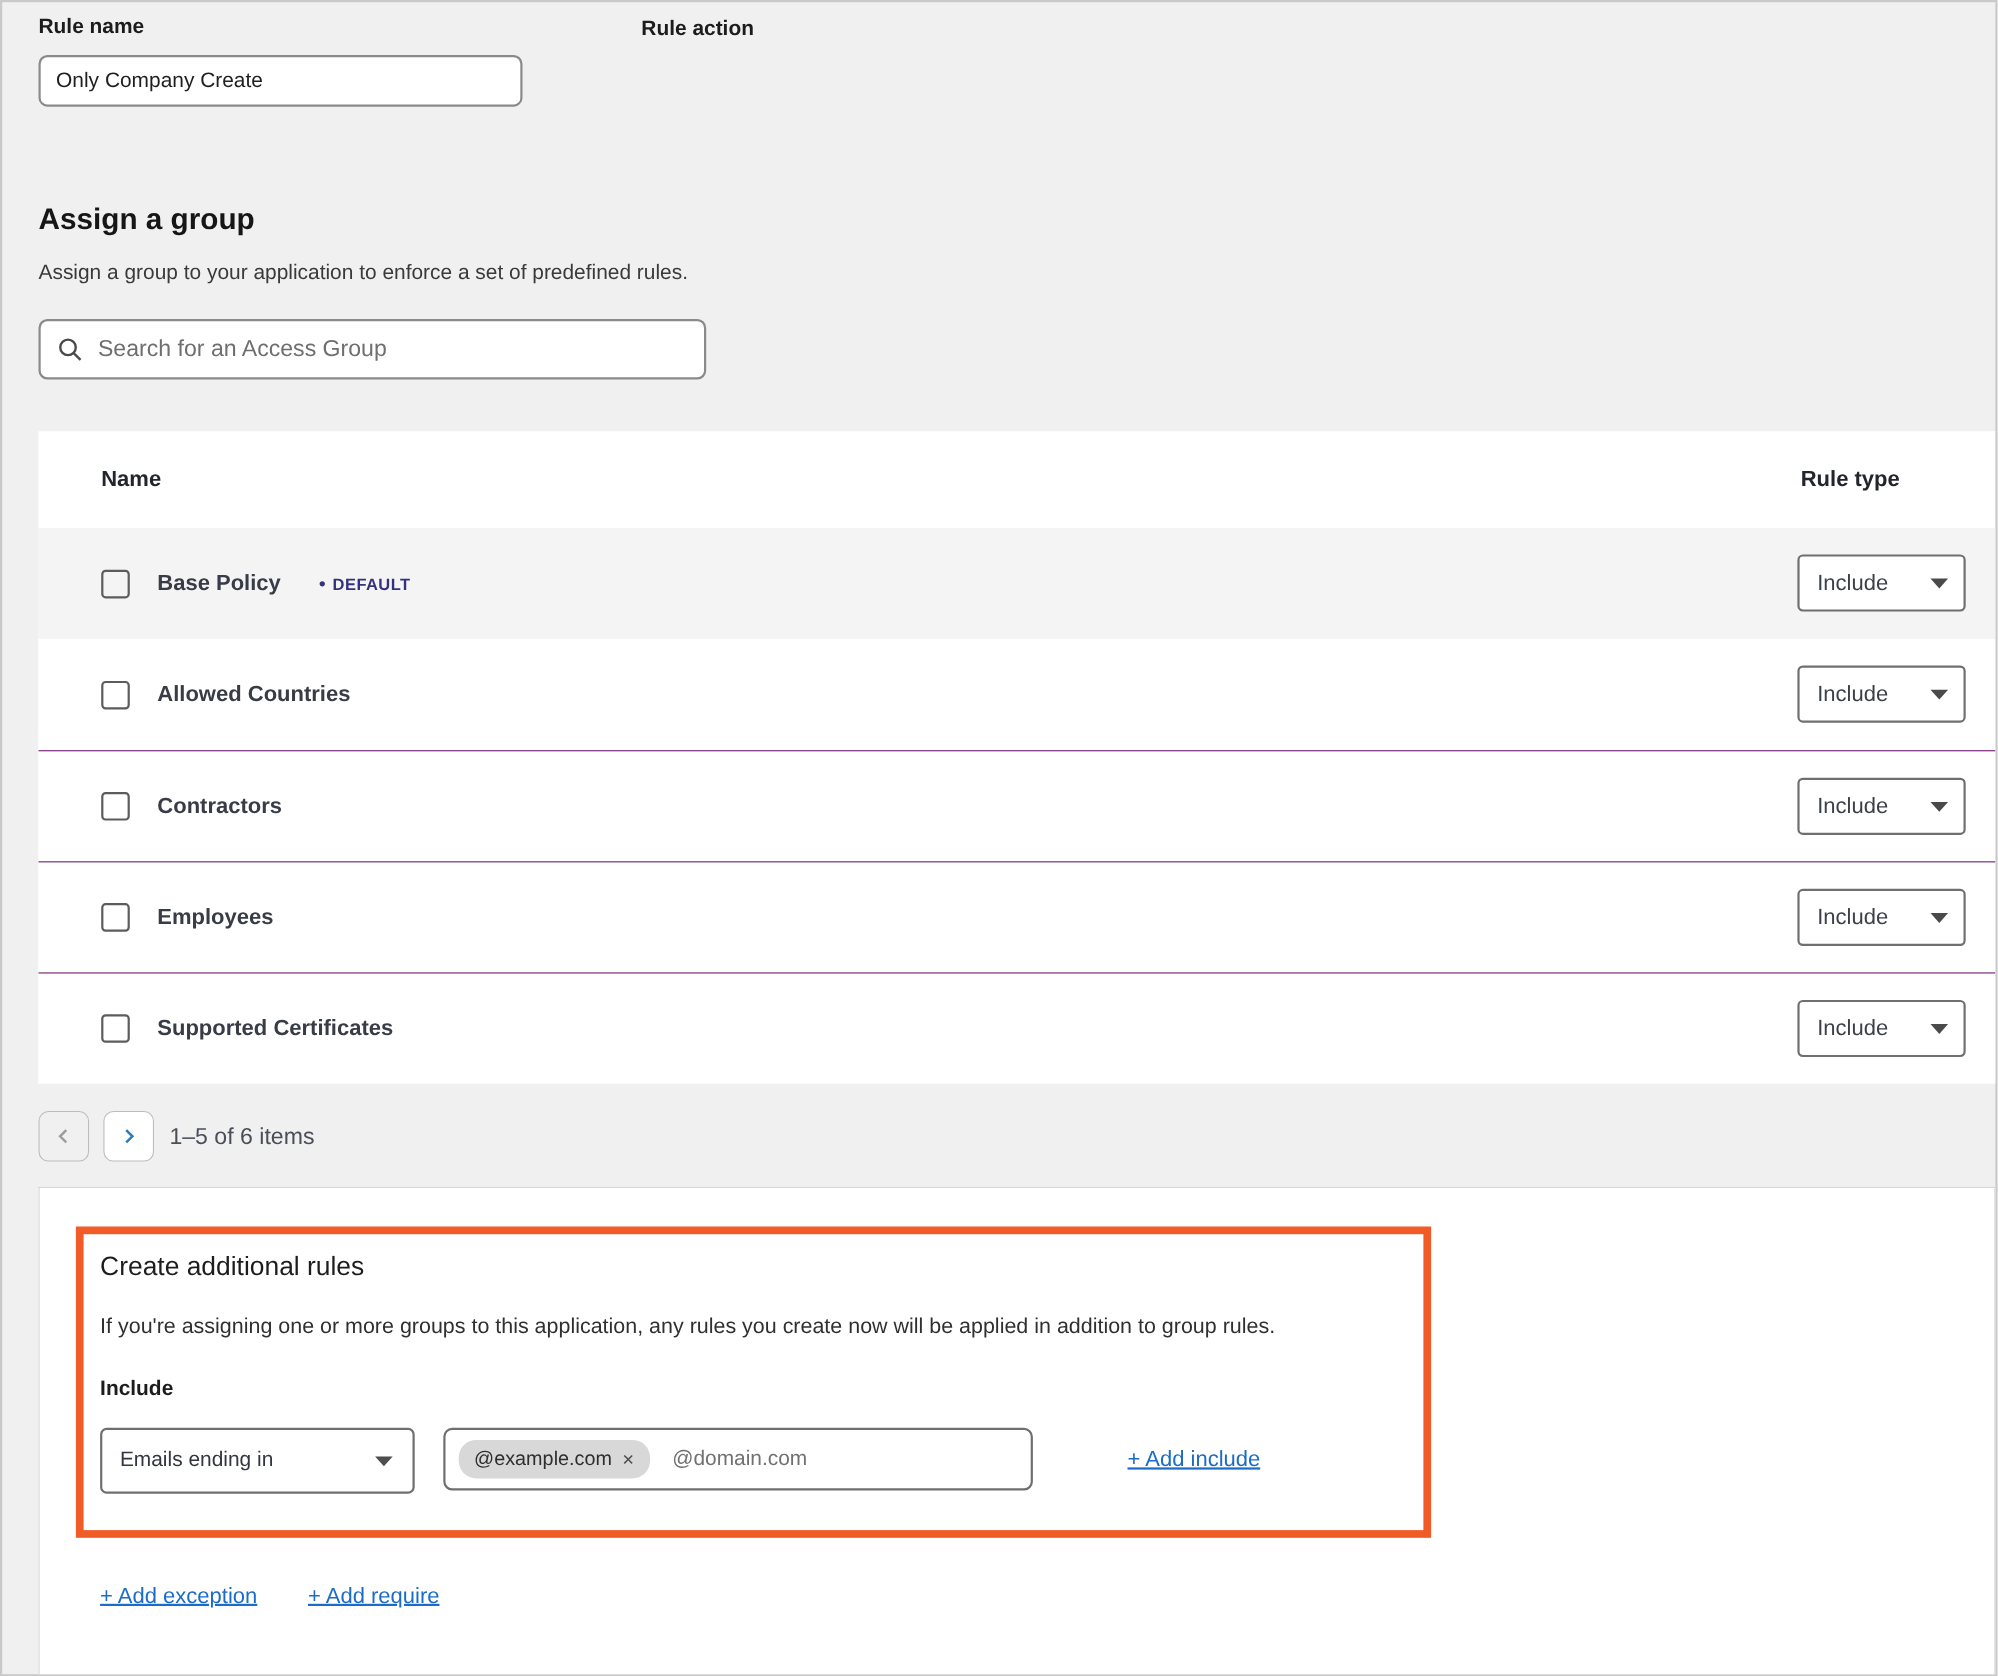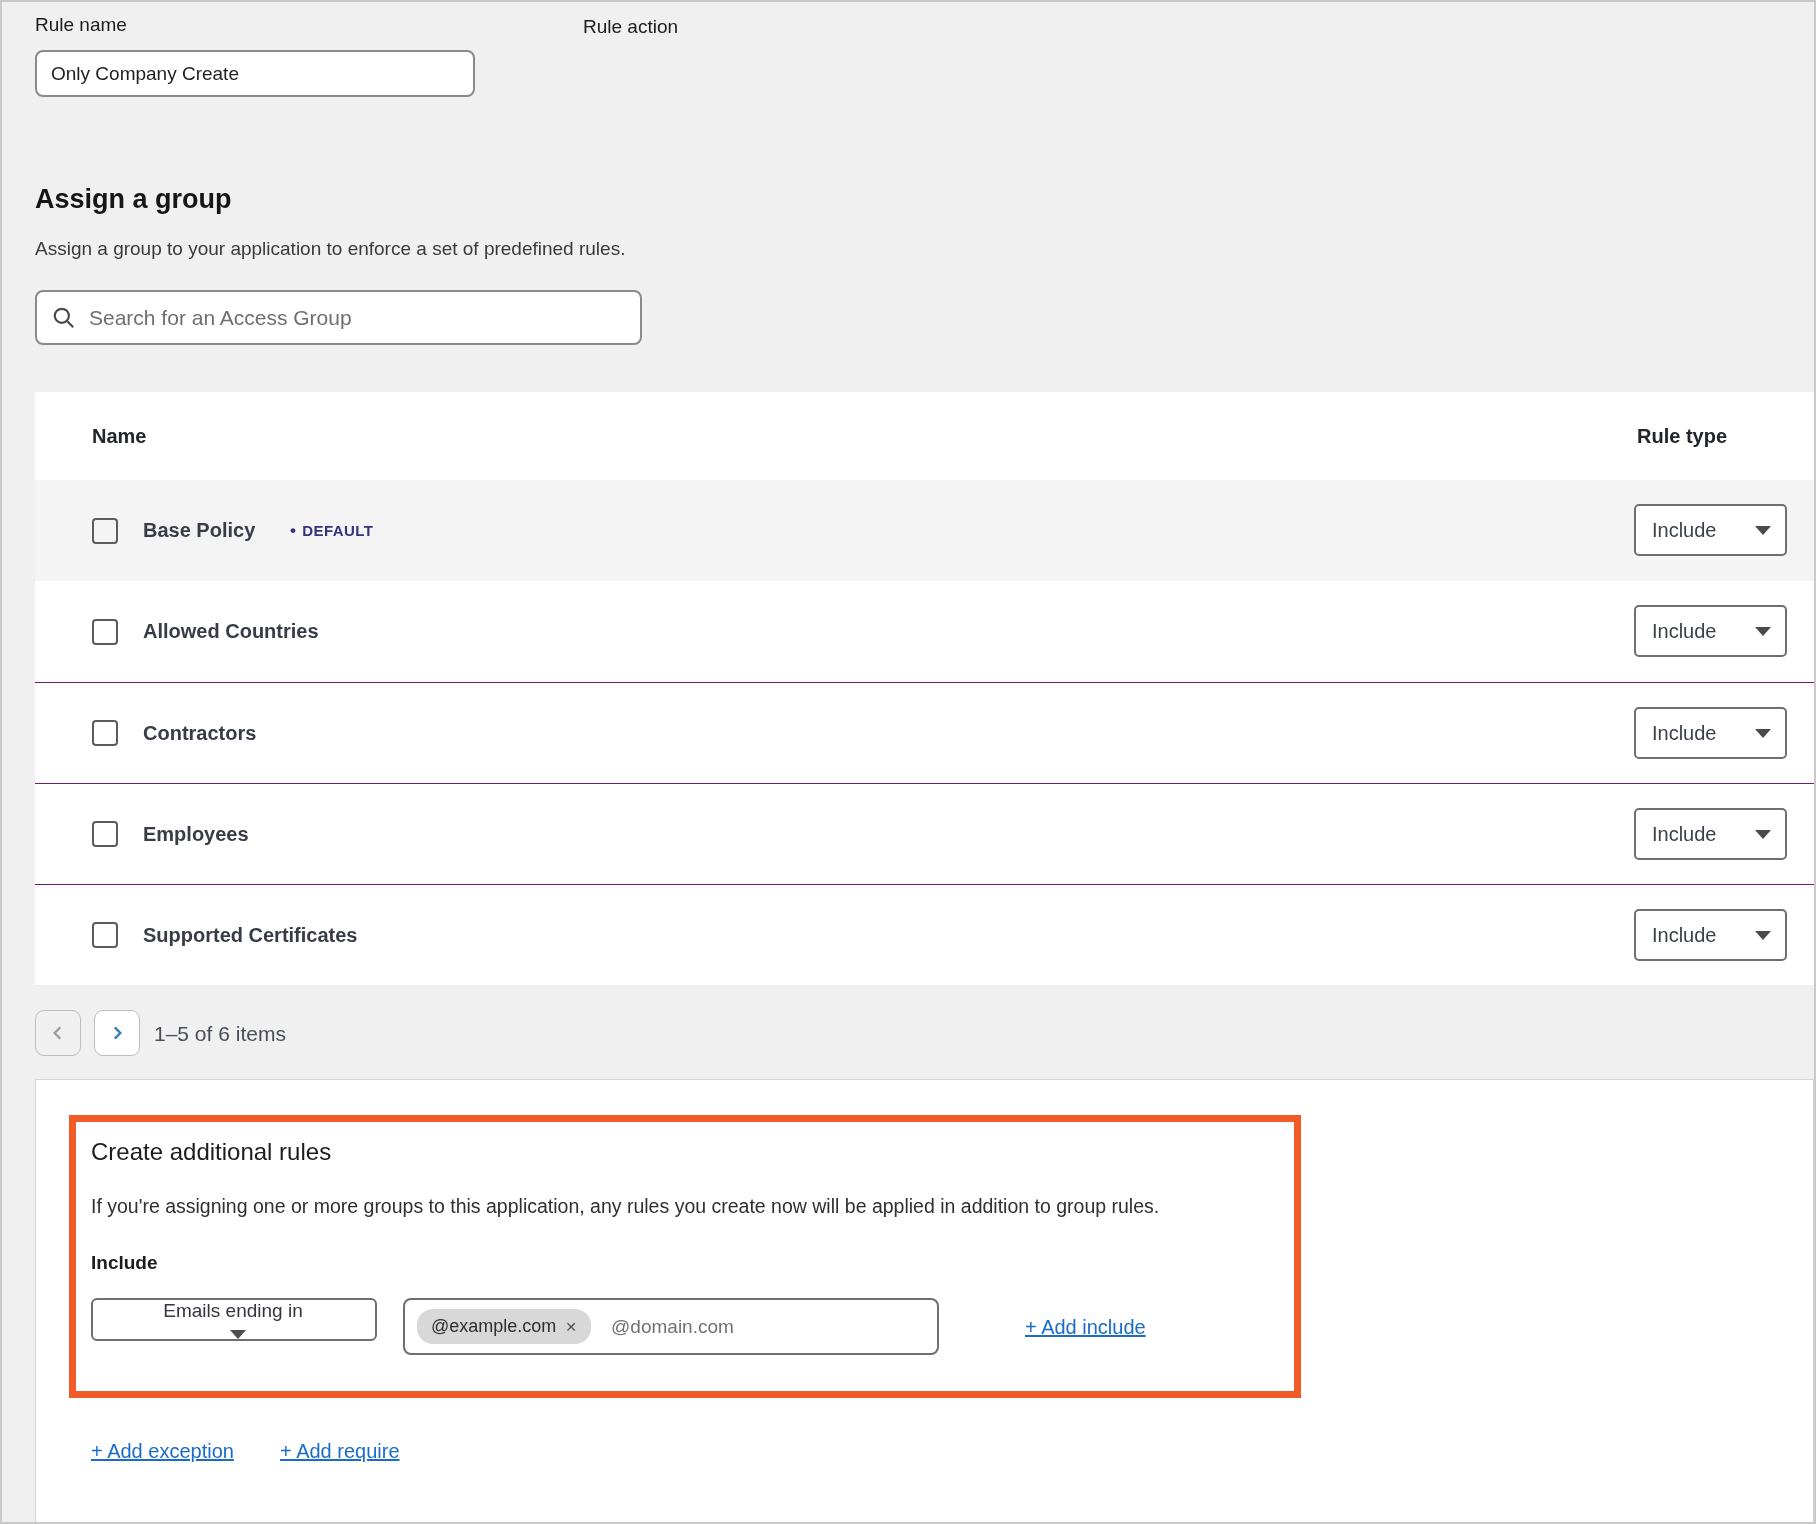--- a/index.html
+++ b/index.html
@@ -1,21 +1,21 @@
 <!DOCTYPE html>
 <html><head>
 <meta charset="utf-8">
 <style>
   html,body{margin:0;padding:0;background:#e9e9ea;}
   *{box-sizing:border-box;font-family:"Liberation Sans",sans-serif;}
   .page{
     position:relative;width:1816px;height:1524px;background:#f0f0f1;
     border:2px solid #c9c9c9;overflow:hidden;
   }
-  .lbl{position:absolute;font-size:19px;font-weight:normal;color:#1c1c1c;}
+  .lbl{position:absolute;font-size:19px;font-weight:bold;color:#1c1c1c;}
   .textbox{
     position:absolute;background:#fff;border:2px solid #8a8a8a;border-radius:8px;
     display:flex;align-items:center;padding:0 14px;font-size:19px;color:#1f1f1f;
   }
   .dropdown{
     position:absolute;background:#fff;border:2px solid #8a8a8a;border-radius:6px;
     display:flex;align-items:center;justify-content:space-between;
     padding:0 18px 0 16px;font-size:19px;color:#33363e;cursor:pointer;
   }
   .caret{width:0;height:0;border-left:8px solid transparent;border-right:8px solid transparent;
@@ -53,21 +53,21 @@
   .pgbtn.next{left:92px;top:1008px;background:#fff;}
   .pgstatus{position:absolute;left:152px;top:1020px;font-size:21px;color:#4a4e57;}
   
   .card{position:absolute;left:33px;top:1077px;width:1779px;height:447px;background:#fff;
     border:1px solid #d6d6d6;border-bottom:none;}
   .hl{position:absolute;left:33px;top:35px;width:1232px;height:283px;
     border:7px solid #f15b27;pointer-events:none;}
   .card .h2{position:absolute;left:55px;top:58px;font-size:24px;font-weight:normal;color:#1d1d1d;}
   .card .p{position:absolute;left:55px;top:115px;font-size:19.5px;color:#303030;}
   .card .inclbl{position:absolute;left:55px;top:172px;font-size:19px;font-weight:bold;color:#1c1c1c;}
-  .sel-emails{left:55px;top:218px;width:286px;height:43px;border-color:#6f6f6f;flex-direction:column;}
+  .sel-emails{left:55px;top:218px;width:286px;height:60px;border-color:#6f6f6f;}
   .chipinput{position:absolute;left:367px;top:218px;width:536px;height:57px;background:#fff;
     border:2px solid #6f6f6f;border-radius:8px;display:flex;align-items:center;padding:0 12px;}
   .chip{background:#d8d8d9;border-radius:16px;padding:7px 14px;font-size:18px;color:#2e2e2e;
     display:flex;align-items:center;gap:9px;}
   .chip .x{font-size:14px;color:#4f4f4f;cursor:pointer;}
   .chipinput .ph{color:#717171;font-size:19px;margin-left:20px;}
   .link{color:#1a6cc8;text-decoration:underline;font-size:20px;cursor:pointer;}
   .addinclude{position:absolute;left:989px;top:236px;}
   .addexception{position:absolute;left:55px;top:360px;}
   .addrequire{position:absolute;left:244px;top:360px;}

